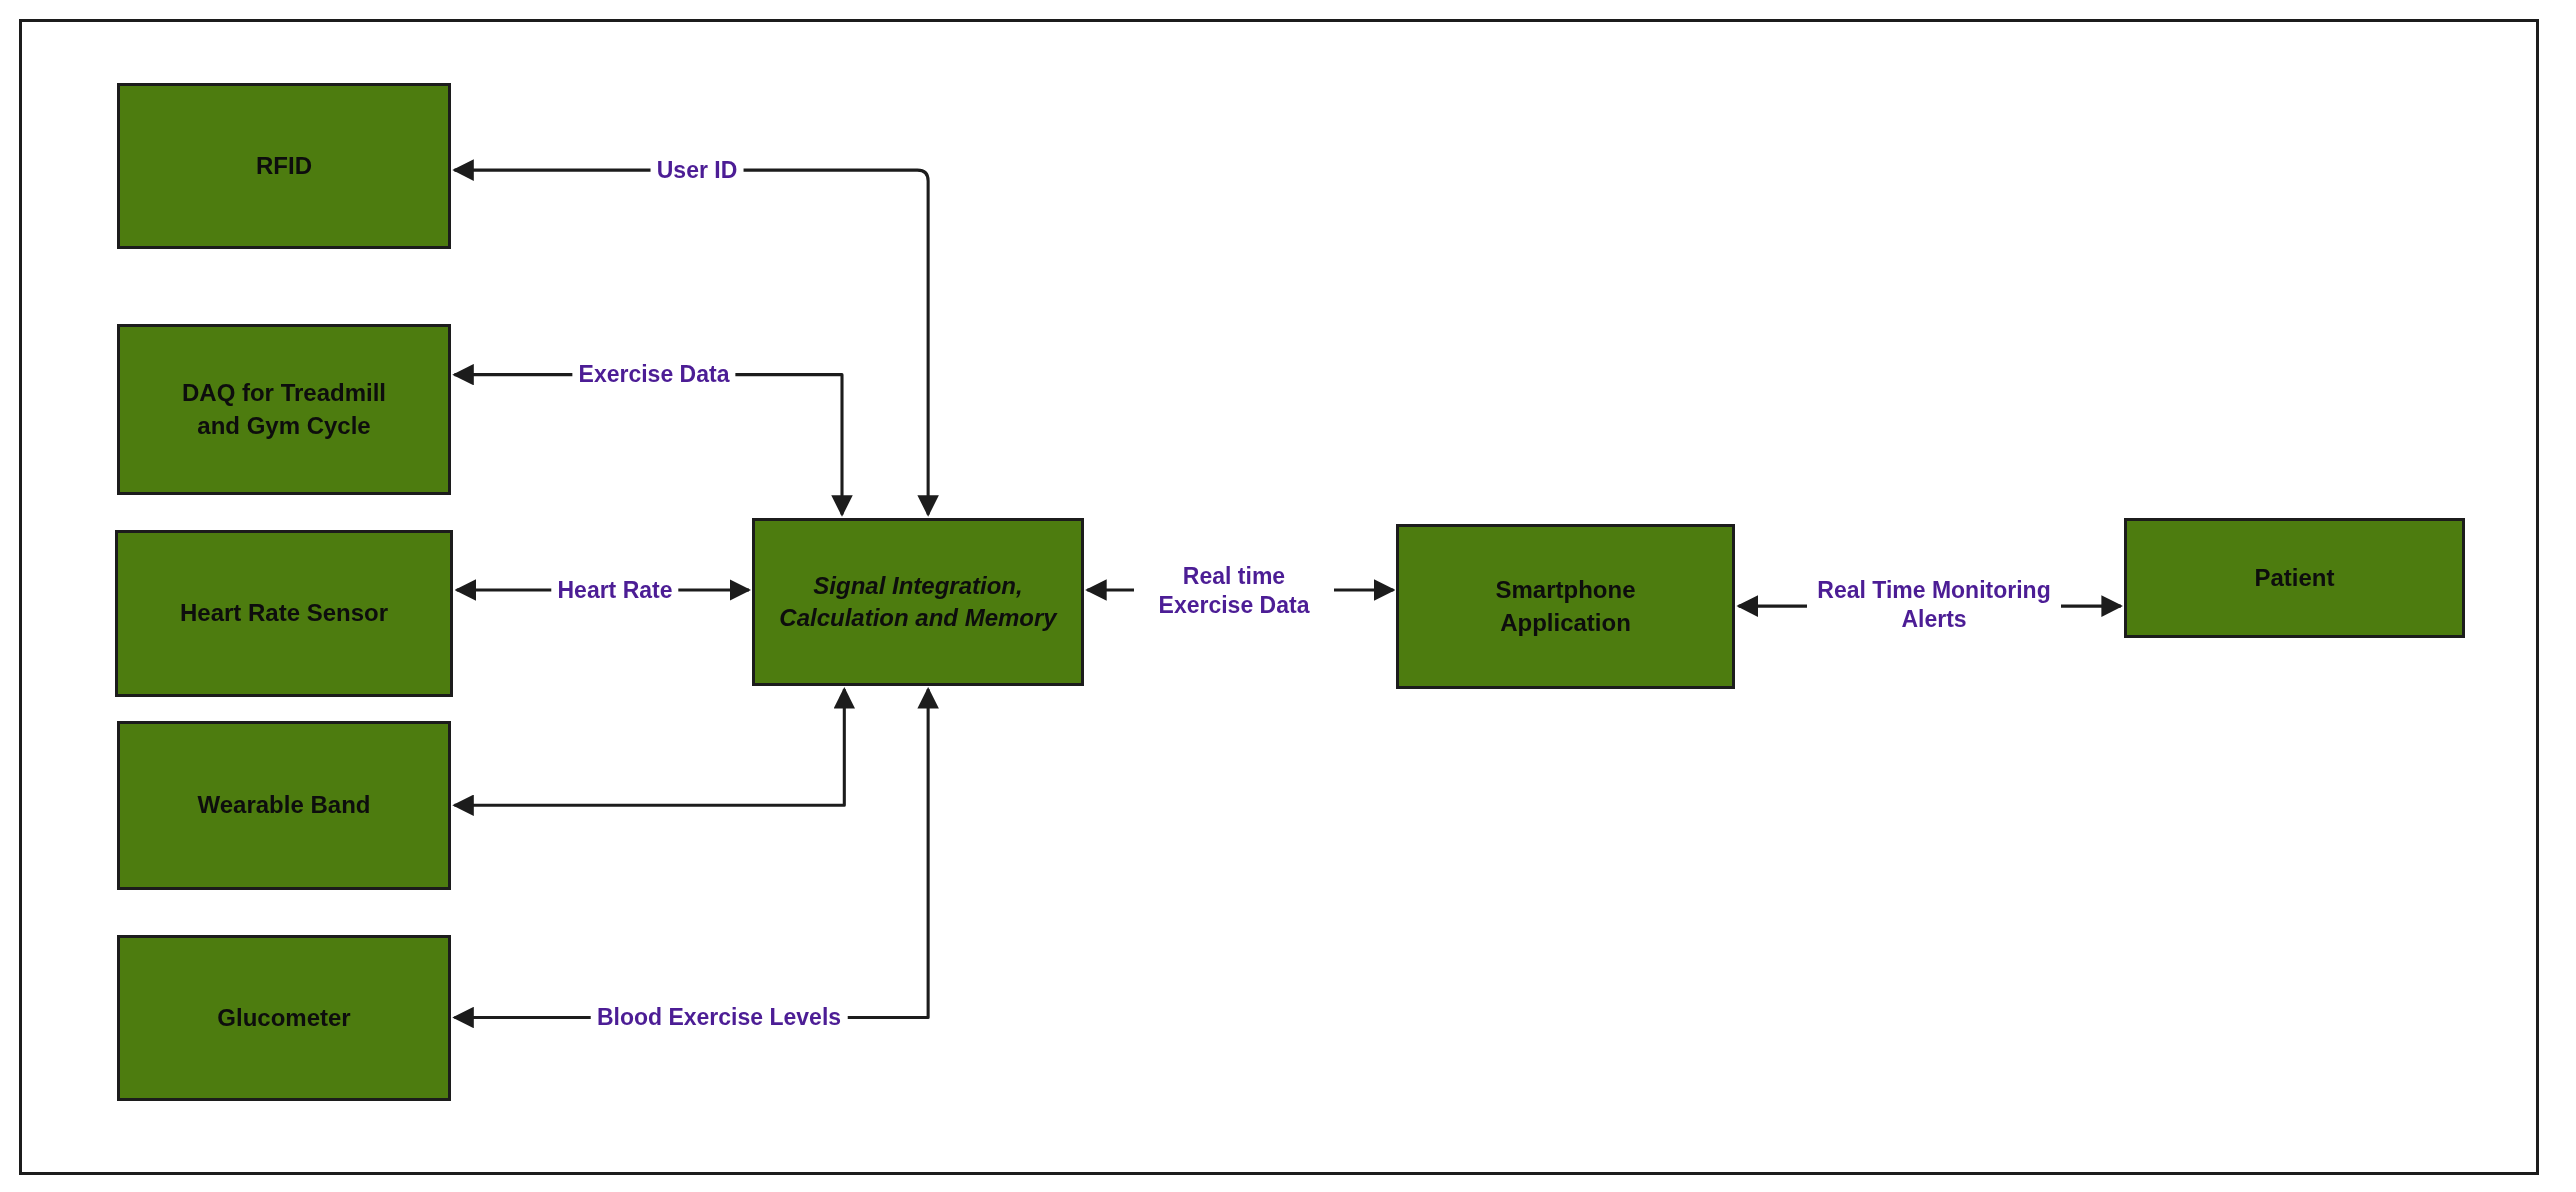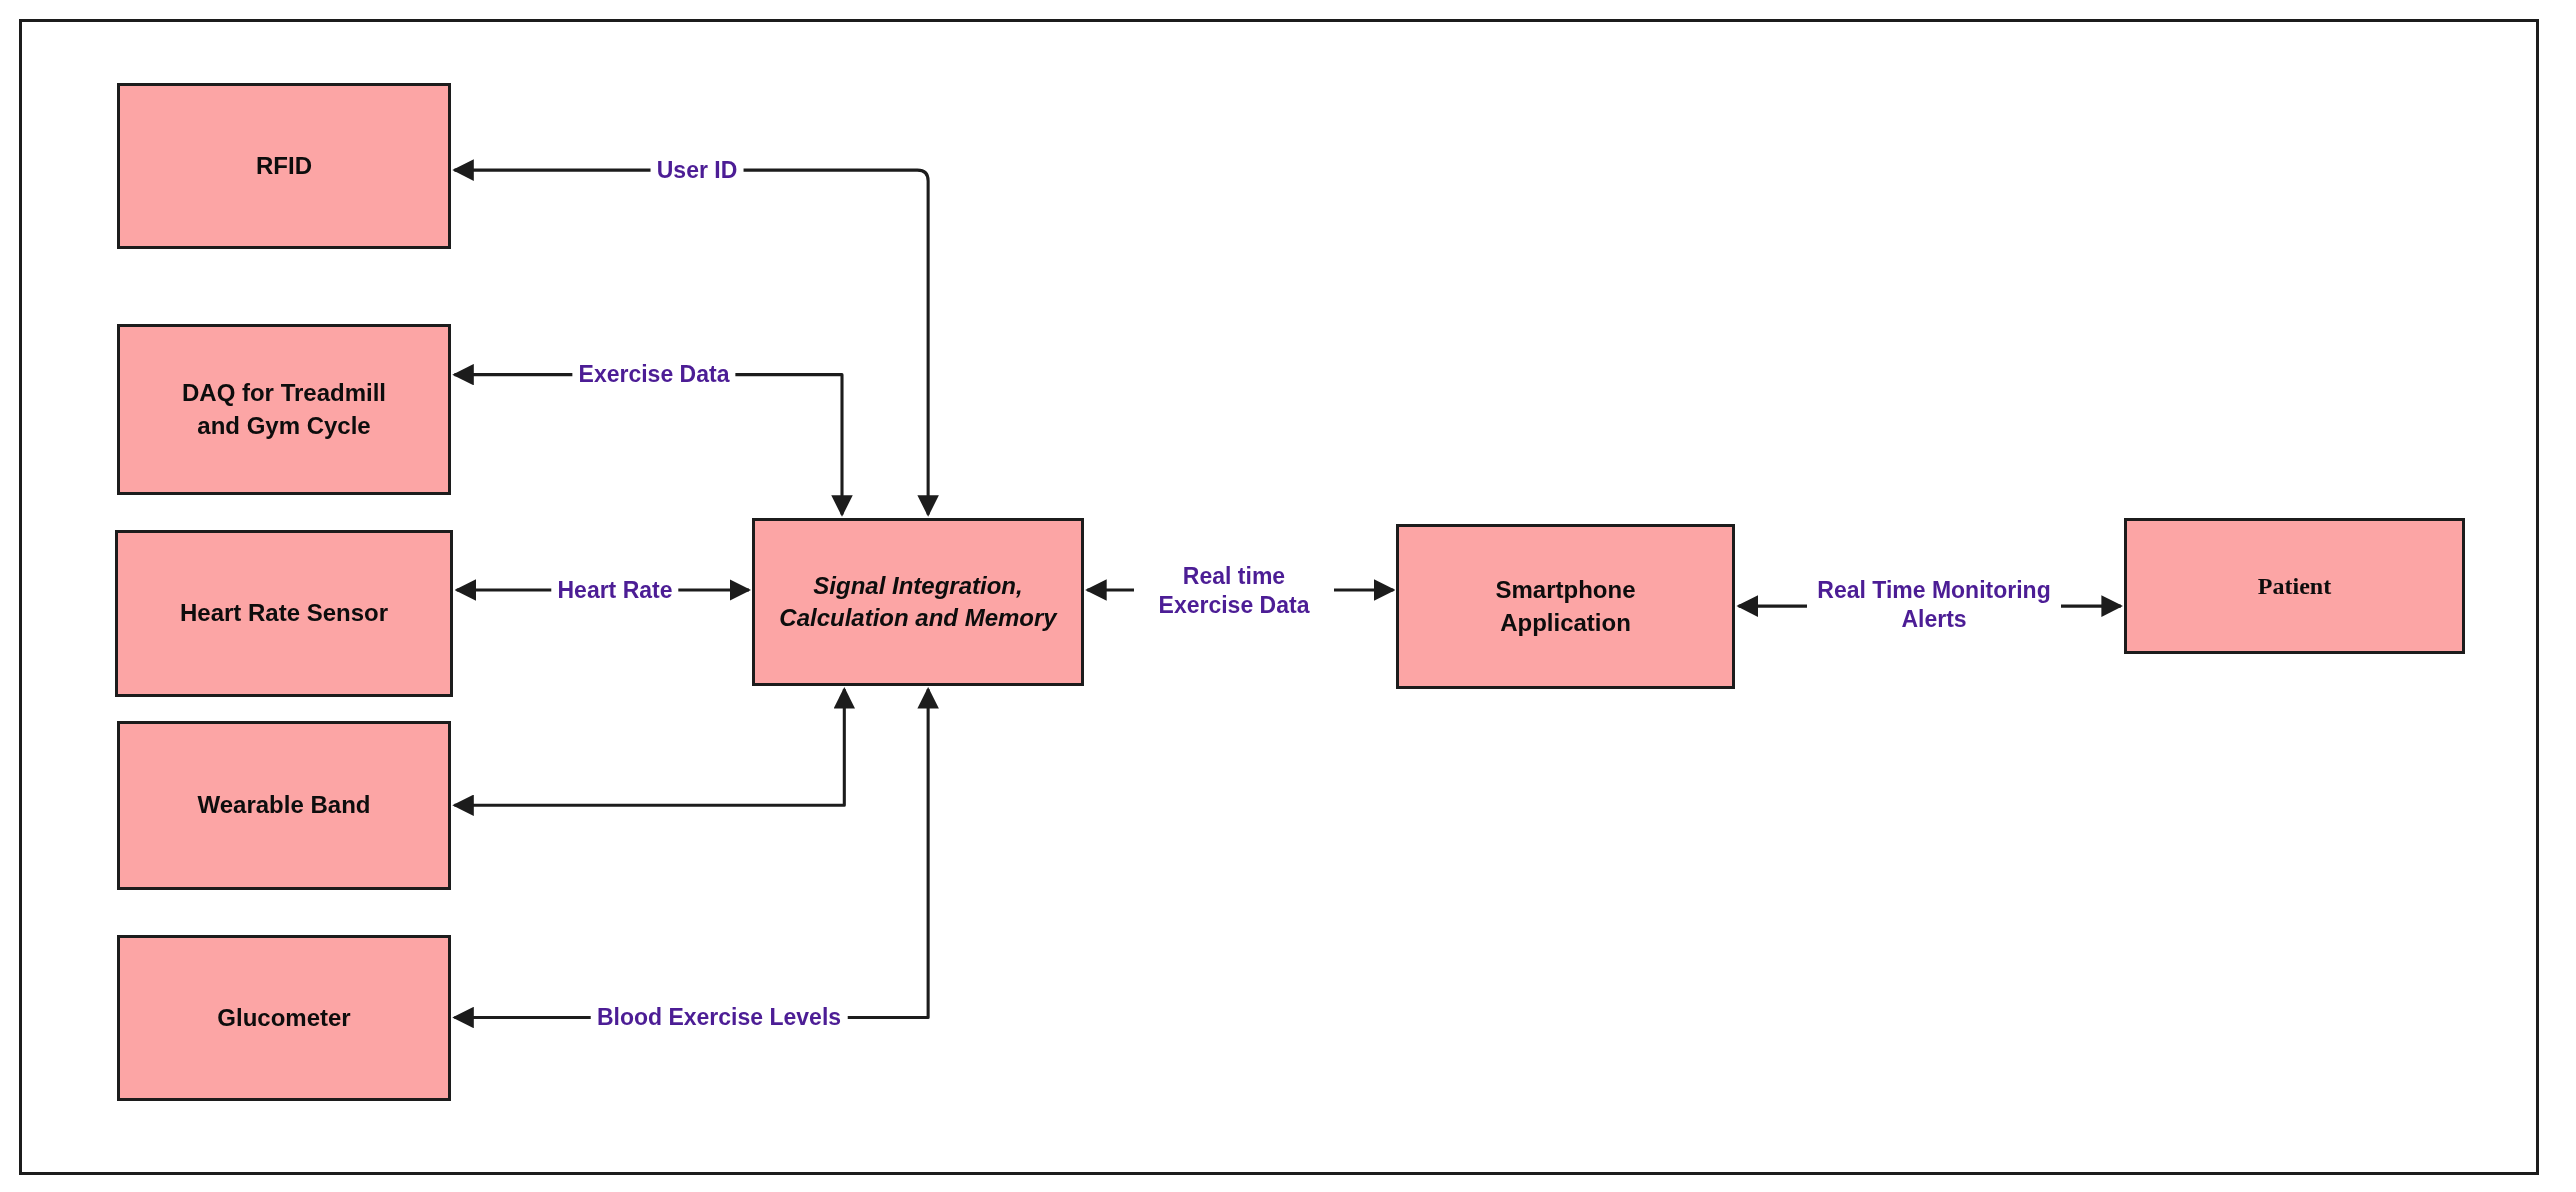--- a/index.html
+++ b/index.html
@@ -1,21 +1,21 @@
 <!DOCTYPE html>
 <html style="font-size:12.3px"><head>
 <meta charset="utf-8">
 <style>
   html,body{margin:0;padding:0;background:#ffffff;}
   body{font-family:"Liberation Sans","DejaVu Sans",sans-serif;}
   .stage{position:relative;width:2576px;height:1193px;background:#ffffff;overflow:hidden;}
   .outer-frame{position:absolute;left:19px;top:19px;width:2520px;height:1156px;
     border:3.1px solid #1c1c1c;box-sizing:border-box;background:#ffffff;}
   .edges{position:absolute;left:0;top:0;width:2576px;height:1193px;}
-  .node{position:absolute;box-sizing:border-box;border:3.1px solid #1c1c1c;background:#fca5a5;
+  .node{position:absolute;box-sizing:border-box;border:3.1px solid #1c1c1c;background:#4d7c0f;
     display:flex;align-items:center;justify-content:center;text-align:center;padding:0 23px;}
   .node-label{font-size:24px;font-weight:bold;color:#0d0d0d;line-height:1.35;}
   .edge-label{position:absolute;transform:translate(-50%,-50%);background:#ffffff;
     padding:1.5px 6.2px;font-size:23px;font-weight:bold;color:#4c1d95;text-align:center;
     line-height:1.3;white-space:nowrap;box-sizing:border-box;}
   .edge-label.wrap{white-space:normal;}
 </style>
 </head>
 <body>
 
@@ -61,21 +61,21 @@
   </div>
 
   <div class="node" style="left:752px;top:518px;width:332px;height:168px;padding:0 9.2px;font-style:italic;">
     <span class="node-label">Signal Integration, Calculation and Memory</span>
   </div>
 
   <div class="node" style="left:1396px;top:524px;width:339px;height:165px;padding:0 77px;">
     <span class="node-label">Smartphone Application</span>
   </div>
 
-  <div class="node" style="left:2124px;top:518px;width:341px;height:136px;font-family:Liberation Serif, serif;">
+  <div class="node" style="left:2124px;top:518px;width:341px;height:120px;">
     <span class="node-label">Patient</span>
   </div>
 
   <div class="edge-label" style="left:697px;top:170px;">User ID</div>
 
   <div class="edge-label" style="left:654px;top:374px;">Exercise Data</div>
 
   <div class="edge-label" style="left:615px;top:590px;">Heart Rate</div>
 
 

